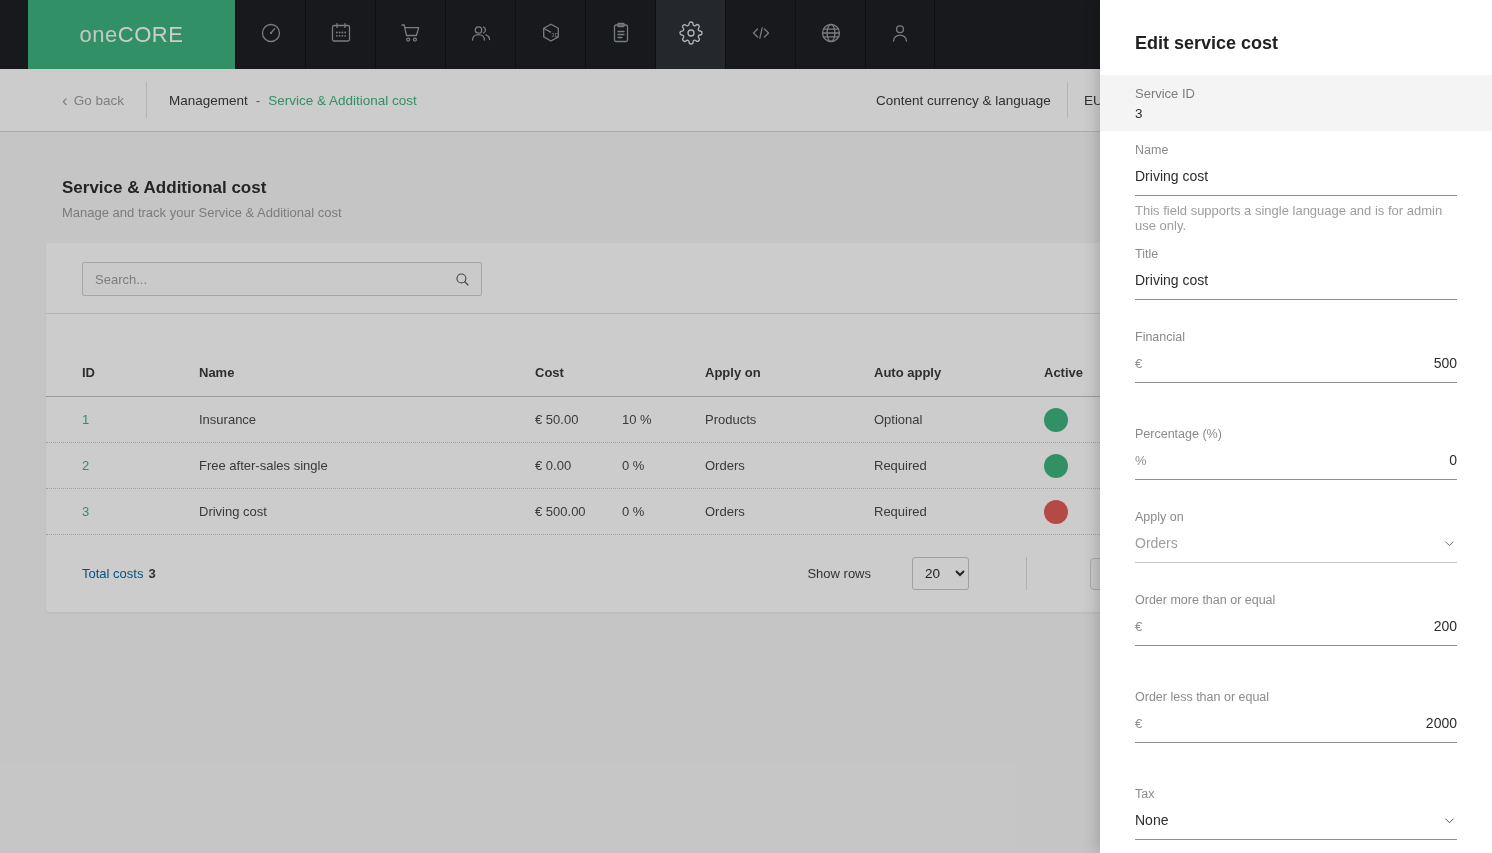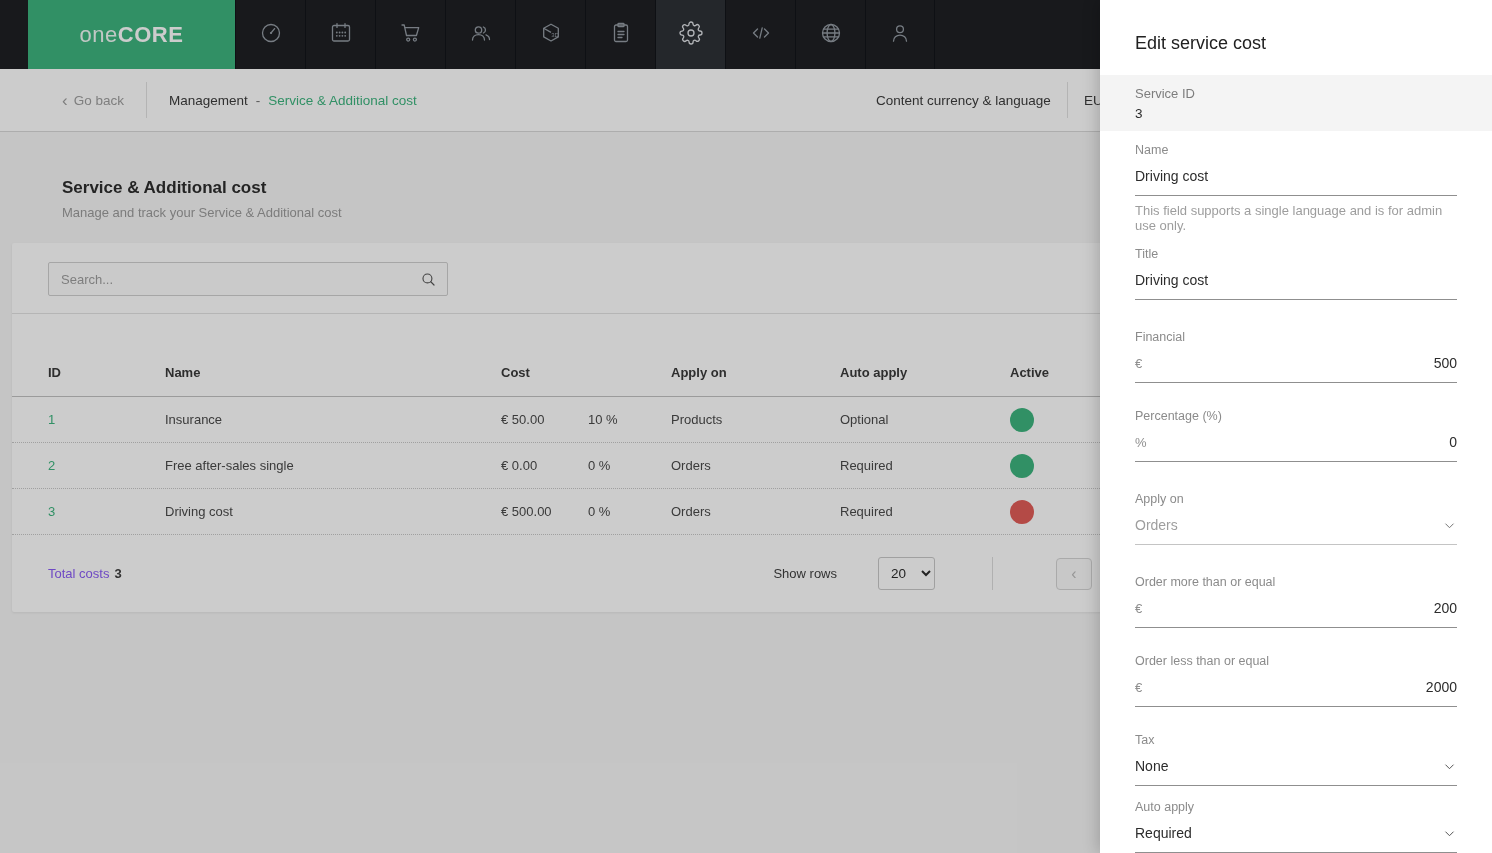--- a/index.html
+++ b/index.html
@@ -7,21 +7,21 @@
     --inactive:#e25d58;
   }
   *{margin:0;padding:0;box-sizing:border-box;}
   html,body{width:1492px;height:853px;overflow:hidden;}
   body{font-family:"Liberation Sans",sans-serif;background:#f7f7f7;position:relative;}
 
   
   .topnav{position:absolute;left:0;top:0;width:1492px;height:69px;background:#1e2024;display:flex;align-items:stretch;z-index:1;}
   .brand{margin-left:28px;width:207px;background:var(--accent);display:flex;align-items:center;justify-content:center;color:#fff;font-size:22px;letter-spacing:.5px;cursor:pointer;}
   .brand .light{font-weight:400;opacity:.93;}
-  .brand .bold{font-weight:700;}
+  .brand .bold{font-weight:400;}
   .nav-cell{width:70px;display:flex;align-items:center;justify-content:center;color:#959ca4;border-left:1px solid #121419;cursor:pointer;}
   .nav-cell:last-child{border-right:1px solid #121419;}
   .nav-cell.active{background:#2e3136;color:#dfe2e6;}
   .nav-cell svg{width:24px;height:24px;}
 
   
   .crumbbar{position:absolute;left:0;top:69px;width:1492px;height:63px;background:#ffffff;border-bottom:1px solid #d9d9d9;display:flex;align-items:center;z-index:1;}
   .crumb-left{display:flex;align-items:center;padding-left:62px;font-size:13.5px;}
   .goback{color:#9e9e9e;display:flex;align-items:center;gap:6px;cursor:pointer;}
   .goback .chev{font-size:17px;line-height:1;}
@@ -31,56 +31,56 @@
   .crumb-current{color:var(--accent);cursor:pointer;}
   .crumb-right{position:absolute;left:876px;top:0;height:100%;display:flex;align-items:center;font-size:13.5px;color:#3c3c3c;}
   .crumb-right .crumb-div{margin:0 16px;}
   .currency-value{white-space:nowrap;}
 
   
   .main{position:absolute;left:0;top:132px;width:1492px;height:721px;background:#f7f7f7;}
   .page-title{position:absolute;left:62px;top:46px;font-size:17px;font-weight:700;color:#2e2e2e;}
   .page-subtitle{position:absolute;left:62px;top:73px;font-size:13px;color:#9b9b9b;}
 
-  .card{position:absolute;left:12px;top:111px;width:1116px;height:369px;background:#ffffff;border-radius:2px;box-shadow:0 1px 3px rgba(0,0,0,.08);}
+  .card{position:absolute;left:46px;top:111px;width:1116px;height:369px;background:#ffffff;border-radius:2px;box-shadow:0 1px 3px rgba(0,0,0,.08);}
   .search-wrap{position:absolute;left:36px;top:19px;width:400px;height:34px;border:1px solid #d0d0d0;border-radius:2px;background:#fdfdfd;display:flex;align-items:center;}
   .search-input{flex:1;border:none;outline:none;background:transparent;padding:0 12px;font-size:13px;color:#555;font-family:"Liberation Sans",sans-serif;}
   .search-input::placeholder{color:#9e9e9e;}
   .search-icon{margin-right:10px;color:#555;display:flex;}
   .search-icon svg{width:17px;height:17px;}
   .card-topline{position:absolute;left:0;top:70px;width:100%;height:1px;background:#e3e3e3;}
 
   .grid-row{display:grid;grid-template-columns:117px 336px 87px 83px 169px 170px 1fr;align-items:center;padding:0 36px;}
   .thead{position:absolute;left:0;top:105px;width:100%;height:49px;border-bottom:1px solid #c2c2c2;font-size:13px;font-weight:700;color:#3a3a3a;}
   .tbody{position:absolute;left:0;top:154px;width:100%;}
   .trow{height:46px;border-bottom:1px dotted #c9c9c9;font-size:13px;color:#4a4a4a;cursor:pointer;}
   .cell-id{color:var(--accent);cursor:pointer;}
   .dot{width:24px;height:24px;border-radius:50%;display:inline-block;}
   .dot[data-status="active"]{background:var(--accent);}
   .dot[data-status="inactive"]{background:var(--inactive);}
 
   .card-footer{position:absolute;left:0;top:292px;width:100%;height:77px;display:flex;align-items:center;padding:0 36px;font-size:13px;color:#3f3f3f;}
-  .total-label{color:#8b5cf6;}
+  .total-label{color:#0369a1;}
   .total-value{font-weight:700;margin-left:5px;}
   .footer-right{margin-left:auto;display:flex;align-items:center;gap:32px;}
   .showrows-label{color:#3f3f3f;}
   .showrows-select{margin-left:9px;width:57px;height:33px;border:1px solid #c9c9c9;border-radius:3px;background:#fff;font-size:13.5px;color:#2c2c2c;padding-left:8px;font-family:"Liberation Sans",sans-serif;}
   .footer-div{width:1px;height:33px;background:#dcdcdc;margin-left:25px;}
   .pager-prev{margin-left:31px;width:36px;height:32px;border:1px solid #d5d5d5;border-radius:4px;background:#fbfbfb;color:#bdbdbd;font-size:16px;display:flex;align-items:center;justify-content:center;cursor:pointer;}
 
   
   .backdrop{position:absolute;left:0;top:0;width:1492px;height:853px;background:rgba(0,0,0,.2);z-index:5;}
   .panel{position:absolute;left:1100px;top:0;width:392px;height:853px;background:#ffffff;z-index:10;box-shadow:-3px 0 14px rgba(0,0,0,.18);}
-  .panel-title{position:absolute;left:35px;top:33px;font-size:18px;font-weight:400;color:#212121;}
+  .panel-title{position:absolute;left:35px;top:33px;font-size:18px;font-weight:700;color:#212121;}
   .panel-band{position:absolute;left:0;top:75px;width:100%;height:56px;background:#f4f4f4;padding:11px 35px 0 35px;}
   .band-label{font-size:13px;color:#7d7d7d;}
   .band-value{font-size:13.5px;color:#2b2b2b;margin-top:5px;}
   .panel-form{position:absolute;left:35px;top:131px;width:322px;}
   .flabel{font-size:12.5px;color:#8b8b8b;margin-bottom:9px;}
-  .fgroup{margin-top:26px;}
+  .fgroup{margin-top:44px;}
   .fgroup.first{margin-top:12px;}
   .fgroup.tight{margin-top:14px;}
   .fgroup.loose{margin-top:30px;}
   .finput{width:100%;border:none;border-bottom:1px solid #8f8f8f;outline:none;background:transparent;font-size:14px;color:#2c2c2c;padding:2px 0 11px 0;font-family:"Liberation Sans",sans-serif;}
   .fhelper{font-size:13px;color:#9d9d9d;margin-top:7px;}
   .numrow{display:flex;align-items:baseline;border-bottom:1px solid #8f8f8f;padding:2px 0 11px 0;}
   .numrow .prefix{font-size:13px;color:#8f8f8f;}
   .numinput{flex:1;border:none;outline:none;background:transparent;text-align:right;font-size:14px;color:#2c2c2c;font-family:"Liberation Sans",sans-serif;}
   .selectrow{display:flex;align-items:center;justify-content:space-between;border-bottom:1px solid #8f8f8f;padding:2px 0 11px 0;font-size:14px;color:#2c2c2c;cursor:pointer;}
   .selectrow.muted{color:#9e9e9e;border-bottom-color:#c4c4c4;}

